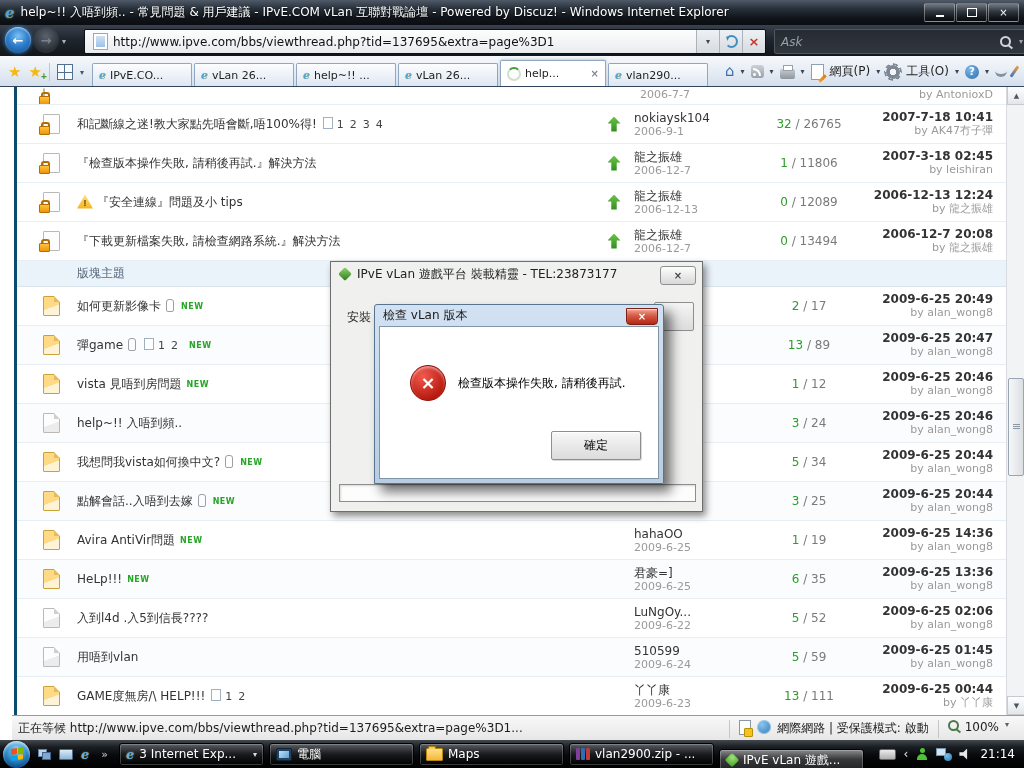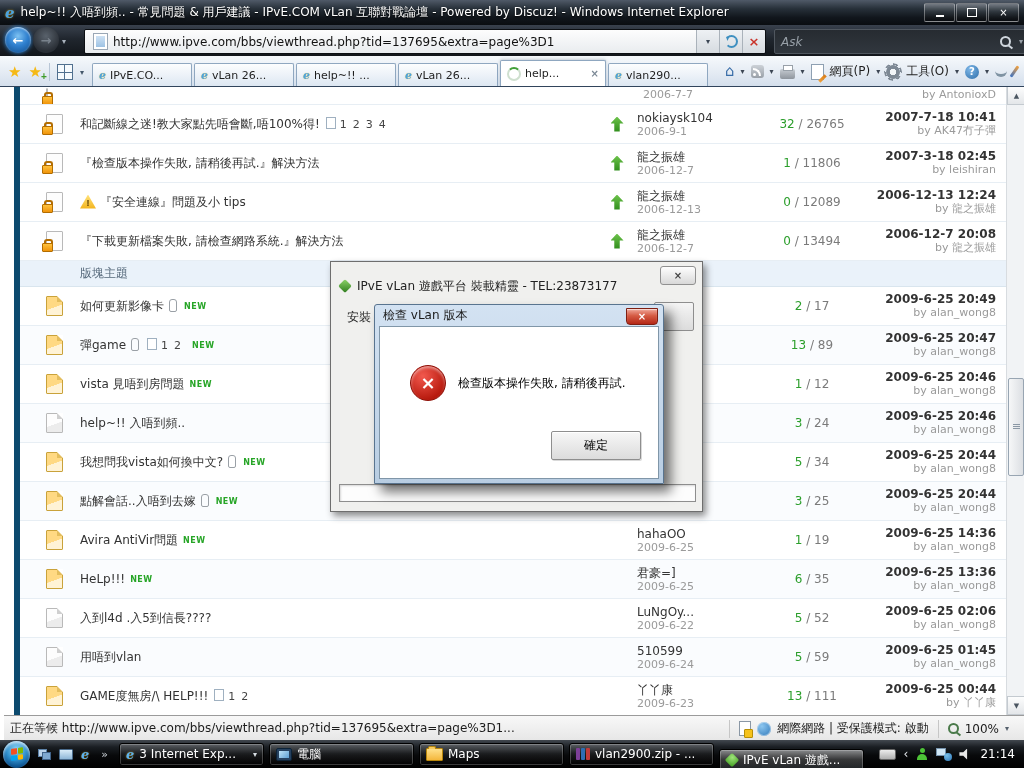--- a/index.html
+++ b/index.html
@@ -79,21 +79,21 @@
   .ic-gear{width:14px;height:14px;border-radius:50%;background:radial-gradient(circle,#f2f5f8 30%,#7d8894 32% 70%,transparent 72%);position:relative;}
   .ic-gear::before{content:"";position:absolute;inset:-2px;background:
     conic-gradient(#7d8894 0 10%,transparent 10% 16%,#7d8894 16% 26%,transparent 26% 33%,#7d8894 33% 43%,transparent 43% 50%,#7d8894 50% 60%,transparent 60% 66%,#7d8894 66% 76%,transparent 76% 83%,#7d8894 83% 93%,transparent 93%);
     border-radius:50%;mask:radial-gradient(circle,transparent 55%,#000 56%);-webkit-mask:radial-gradient(circle,transparent 55%,#000 56%);}
   .ic-help{width:14px;height:14px;border-radius:50%;background:radial-gradient(circle at 35% 30%,#7db7e8,#2e6da8);color:#fff;font:700 10px/14px "DejaVu Sans",sans-serif;text-align:center;}
   .addon1{width:12px;height:8px;border-bottom:3px solid #7f93a3;border-radius:0 0 10px 10px;}
   .addon2{width:3px;height:13px;background:linear-gradient(#f6a13a,#3a72c4);transform:rotate(35deg);border-radius:2px;}
 
   
   .content{position:absolute;left:0;top:86px;right:0;bottom:53px;background:#fff;overflow:hidden;}
-  .ftable{position:absolute;left:14px;top:0;width:992px;border-left:6px solid #0c4a6e;border-right:1px solid #cdd9e4;}
+  .ftable{position:absolute;left:14px;top:0;width:992px;border-left:3px solid #0c4a6e;border-right:1px solid #cdd9e4;}
   .row{display:grid;grid-template-columns:60px 1fr 40px 135px 80px 160px;height:38px;
     border-bottom:1px solid #e7eef4;align-items:center;background:#fff;font-size:12px;color:#333;}
   .row.alt{background:#fafcfe;}
   .c-icon{display:flex;justify-content:flex-start;padding-left:26px;}
   .c-title{white-space:nowrap;overflow:hidden;}
   .t-link{color:#333;}
   .c-arrow{display:flex;justify-content:center;}
   .c-author{font-size:12px;line-height:14px;padding-top:1px;}
   .c-author .ad{font-size:11px;color:#9a9a9a;}
   .c-replies{text-align:center;font-size:12px;}
@@ -129,21 +129,21 @@
   .sbtn{position:absolute;left:0;width:17px;height:17px;display:flex;align-items:center;justify-content:center;
     background:linear-gradient(#fdfdfd,#e3e6e9);border:1px solid #c4cad0;color:#4a5560;font-size:7px;}
   .sbtn.upb{top:0;} .sbtn.dnb{bottom:0;}
   .sthumb{position:absolute;left:1px;width:14px;top:292px;height:96px;border:1px solid #98a5b2;border-radius:2px;
     background:linear-gradient(90deg,#f6f7f8,#dcdfe3);display:flex;align-items:center;justify-content:center;}
   .grip{width:7px;height:6px;background:repeating-linear-gradient(#8b98a5 0 1px,transparent 1px 2px);}
 
   
   .dlg-outer{position:absolute;left:330px;top:261px;width:371px;height:249px;z-index:40;
     background:#f0f0ee;border:1px solid #6e6e6e;box-shadow:3px 4px 7px rgba(0,0,0,.45);font-size:12px;color:#222;}
-  .dlg-outer .dtitle{height:24px;display:flex;align-items:center;gap:6px;padding:12px 8px;}
+  .dlg-outer .dtitle{height:24px;display:flex;align-items:center;gap:6px;padding:0 8px;}
   .ic-vlan{width:12px;height:12px;background:linear-gradient(135deg,#8ed46a,#2f7d1e);transform:rotate(45deg) scale(.8);border-radius:2px;}
   .dlg-outer .dclose{position:absolute;right:6px;top:4px;width:34px;height:17px;border:1px solid #909090;border-radius:3px;
     background:linear-gradient(#fefefe,#d8d8d8);display:flex;align-items:center;justify-content:center;
     font:700 10px "DejaVu Sans",sans-serif;color:#444;}
   .dlg-outer .inst{position:absolute;left:16px;top:47px;}
   .dlg-outer .hidbtn{position:absolute;right:8px;top:40px;width:38px;height:27px;border:1px solid #8e8e8e;
     background:linear-gradient(#f5f5f5,#dcdcdc);border-radius:2px;}
   .dlg-outer .chk{position:absolute;left:7px;top:200px;margin-left:40px;}
   .dlg-outer .pbar{position:absolute;left:8px;top:222px;width:355px;height:16px;background:#fdfdfd;
     border:1px solid #8e8e8e;box-shadow:inset 1px 1px 2px rgba(0,0,0,.15);}
@@ -159,25 +159,25 @@
   .err-ic{position:absolute;left:30px;top:38px;width:34px;height:34px;border-radius:50%;
     background:radial-gradient(circle at 35% 30%,#f2594e,#b5170b 75%);border:1px solid #8e0e05;
     display:flex;align-items:center;justify-content:center;color:#fff;font:700 18px/1 "DejaVu Sans",sans-serif;
     box-shadow:inset 0 2px 3px rgba(255,255,255,.5);}
   .err-msg{position:absolute;left:78px;top:48px;font-size:12px;color:#000;}
   .okbtn{position:absolute;right:17px;bottom:18px;width:88px;height:27px;border:1px solid #8e8e8e;border-radius:2px;
     background:linear-gradient(#f7f7f7,#dcdcdc);box-shadow:inset 0 1px 0 #fff,1px 1px 0 rgba(0,0,0,.15);
     display:flex;align-items:center;justify-content:center;font-size:12px;color:#000;}
 
   
-  .statusbar{position:absolute;left:4px;right:0;top:715px;height:25px;z-index:5;
+  .statusbar{position:absolute;left:12px;right:0;top:715px;height:25px;z-index:5;
     background:linear-gradient(#f8f8f8,#e6e6e6);border-top:1px solid #9b9b9b;
     display:flex;align-items:center;font-size:12px;color:#1c1c1c;padding:0 6px;}
   .st-left{flex:1;white-space:nowrap;overflow:hidden;}
-  .st-seg{display:flex;align-items:center;gap:6px;padding:0 9px;border-left:1px solid #c6c6c6;height:18px;}
+  .st-seg{display:flex;align-items:flex-start;gap:6px;padding:0 9px;border-left:1px solid #c6c6c6;height:18px;}
   .ic-doc{width:10px;height:13px;background:#fff;border:1px solid #8a97a5;position:relative;}
   .ic-doc::after{content:"";position:absolute;right:-3px;bottom:-3px;width:7px;height:7px;background:#f6c21b;border:1px solid #b88f07;border-radius:1px;}
   .ic-globe{width:14px;height:14px;border-radius:50%;background:radial-gradient(circle at 35% 30%,#8cc6f0,#2e77b8);box-shadow:inset 0 0 0 1px rgba(255,255,255,.4);}
   .ic-mag2{width:7px;height:7px;border:2px solid #4a7a4a;border-radius:50%;position:relative;}
   .ic-mag2::after{content:"";position:absolute;width:5px;height:2px;background:#4a7a4a;right:-4px;bottom:-3px;transform:rotate(40deg);}
   .dd2{color:#55606c;font-size:8px;}
 
   
   .taskbar{position:absolute;left:0;right:0;top:740px;height:28px;z-index:5;color:#fff;
     background:linear-gradient(#42484f 0%,#1a1e23 25%,#08090b 55%,#000 100%);

